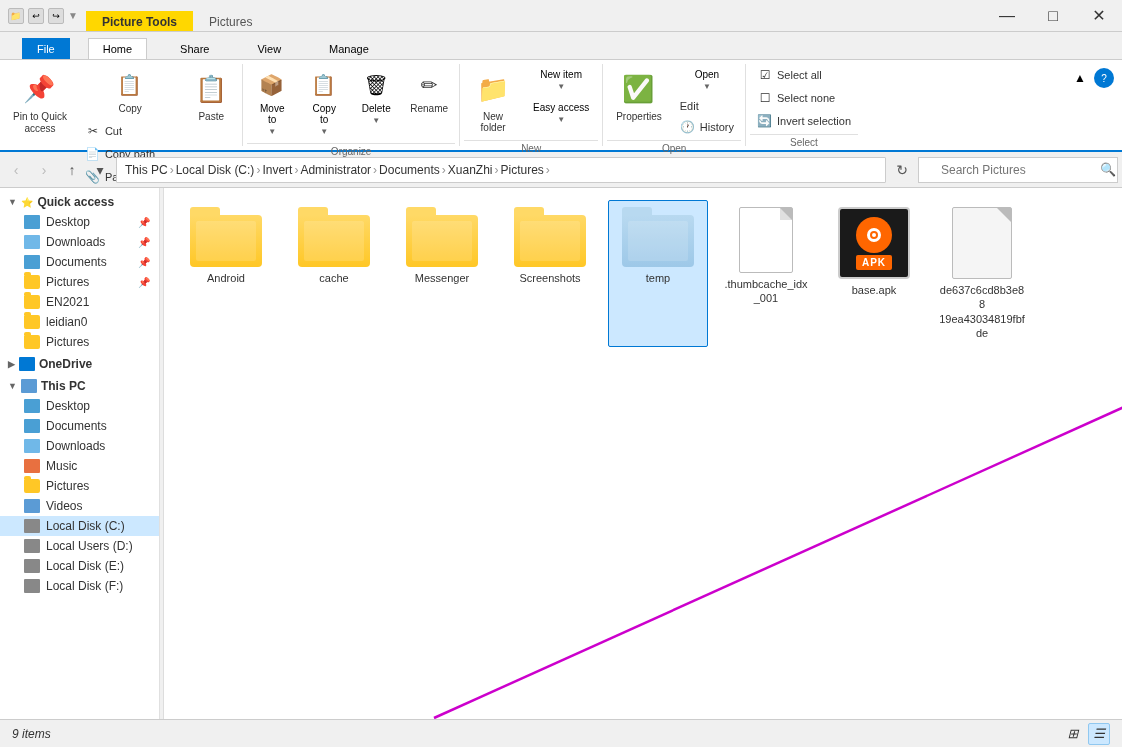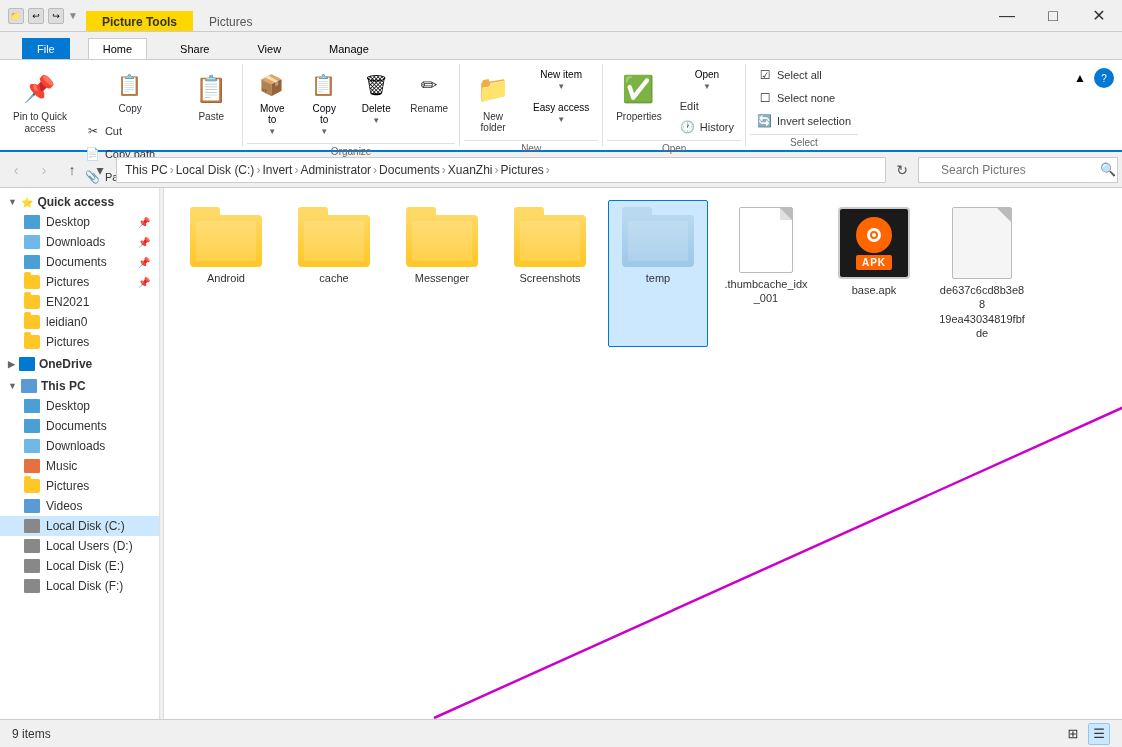--- a/index.html
+++ b/index.html
@@ -95,21 +95,21 @@
 
     
     .apk-icon { width: 72px; height: 72px; background: #1a1a1a; border: 2px solid #ccc; border-radius: 4px; display: flex; flex-direction: column; align-items: center; justify-content: center; gap: 2px; }
     .apk-badge { background: #ff6600; color: #fff; font-size: 10px; font-weight: bold; padding: 2px 6px; border-radius: 2px; letter-spacing: 1px; }
 
     
     .long-file-doc { width: 60px; height: 72px; background: #f5f5f5; border: 1.5px solid #bbb; border-radius: 2px; position: relative; }
     .long-file-doc::after { content: ''; position: absolute; top: 0; right: 0; border-width: 0 14px 14px 0; border-style: solid; border-color: transparent #bbb transparent transparent; }
 
     
-    .status-bar { height: 28px; background: #f0f0f0; border-top: 1px solid #ccc; display: flex; align-items: center; padding: 0 12px; font-size: 12px; color: #333; justify-content: space-between; }
+    .status-bar { height: 28px; background: #f0f0f0; border-top: 1px solid #ccc; display: flex; align-items: center; padding: 0 12px; font-size: 12px; color: #333; justify-content: space-between; font-style: italic; }
     .view-icons { display: flex; gap: 4px; }
     .view-icon-btn { width: 22px; height: 22px; display: flex; align-items: center; justify-content: center; font-size: 13px; cursor: pointer; border: 1px solid transparent; border-radius: 2px; }
     .view-icon-btn.active { background: #cce8ff; border-color: #90c8f0; }
 
     
     .ribbon-dropdown-btn { display: flex; flex-direction: column; align-items: center; padding: 4px 8px; cursor: pointer; border: 1px solid transparent; border-radius: 2px; font-size: 10px; text-align: center; gap: 2px; }
     .dropdown-arrow { font-size: 8px; color: #666; }
   </style>
 </head>
 <body>

